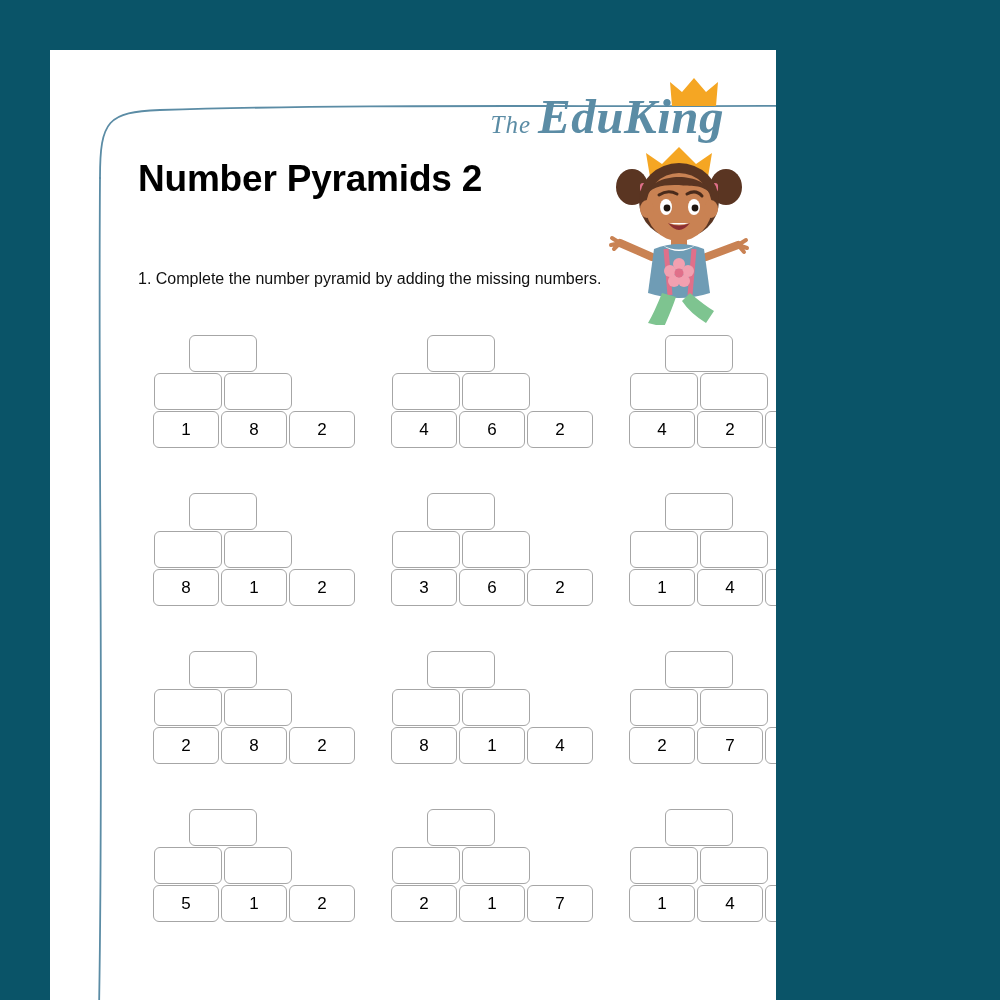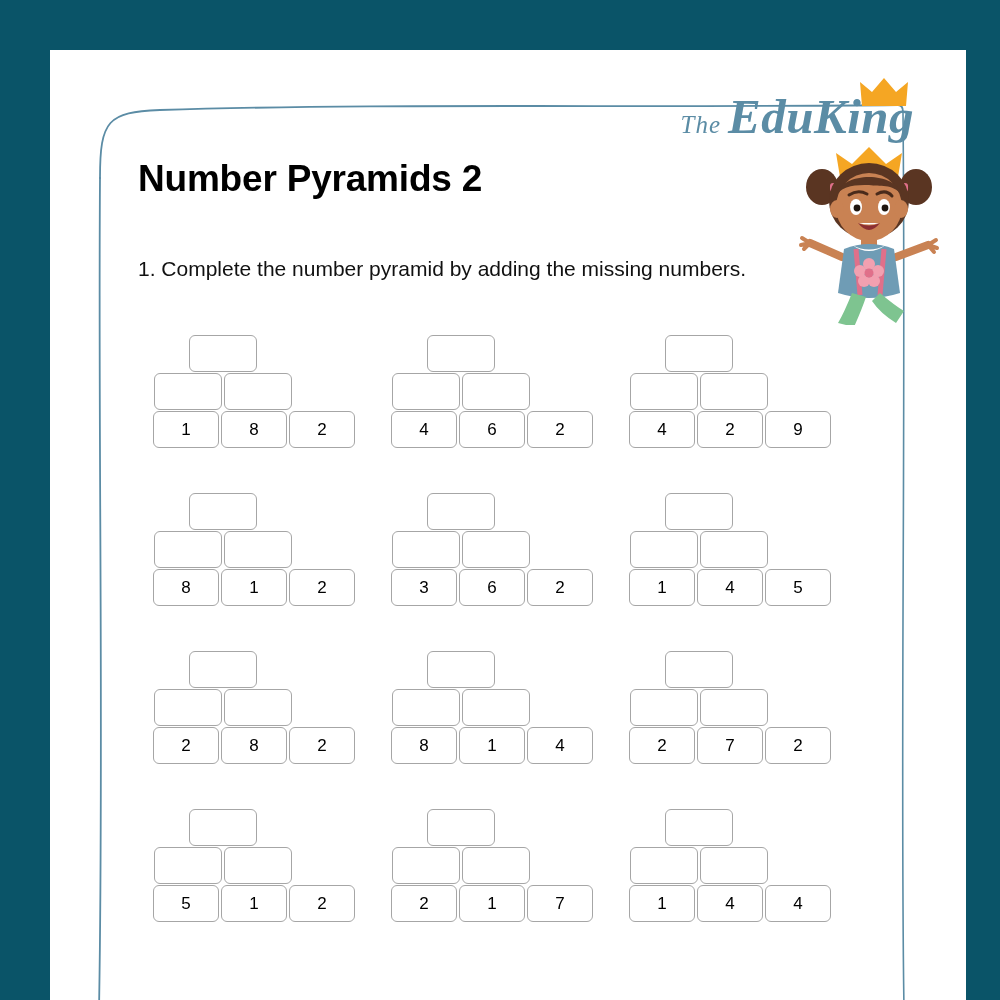--- a/index.html
+++ b/index.html
@@ -11,21 +11,21 @@
     height: 1000px;
     background: #0a5468;
     font-family: "Liberation Sans", sans-serif;
     overflow: hidden;
   }
 
   #page {
     position: absolute;
     left: 50px;
     top: 50px;
-    width: 916px;
+    width: 726px;
     height: 950px;
     background: #ffffff;
     overflow: hidden;
     text-align: center;
   }
 
   
   #deco-border {
     position: absolute;
     left: 0;
@@ -88,22 +88,22 @@
     left: 88px;
     top: 108px;
     font-size: 37px;
     font-weight: bold;
     color: #000000;
     letter-spacing: -0.2px;
   }
   #instruction {
     position: absolute;
     left: 88px;
-    top: 207px;
-    font-size: 21px;
+    top: 220px;
+    font-size: 16px;
     color: #111111;
   }
 
   
   #grid {
     position: absolute;
     left: 85px;
     top: 285px;
     width: 760px;
   }

